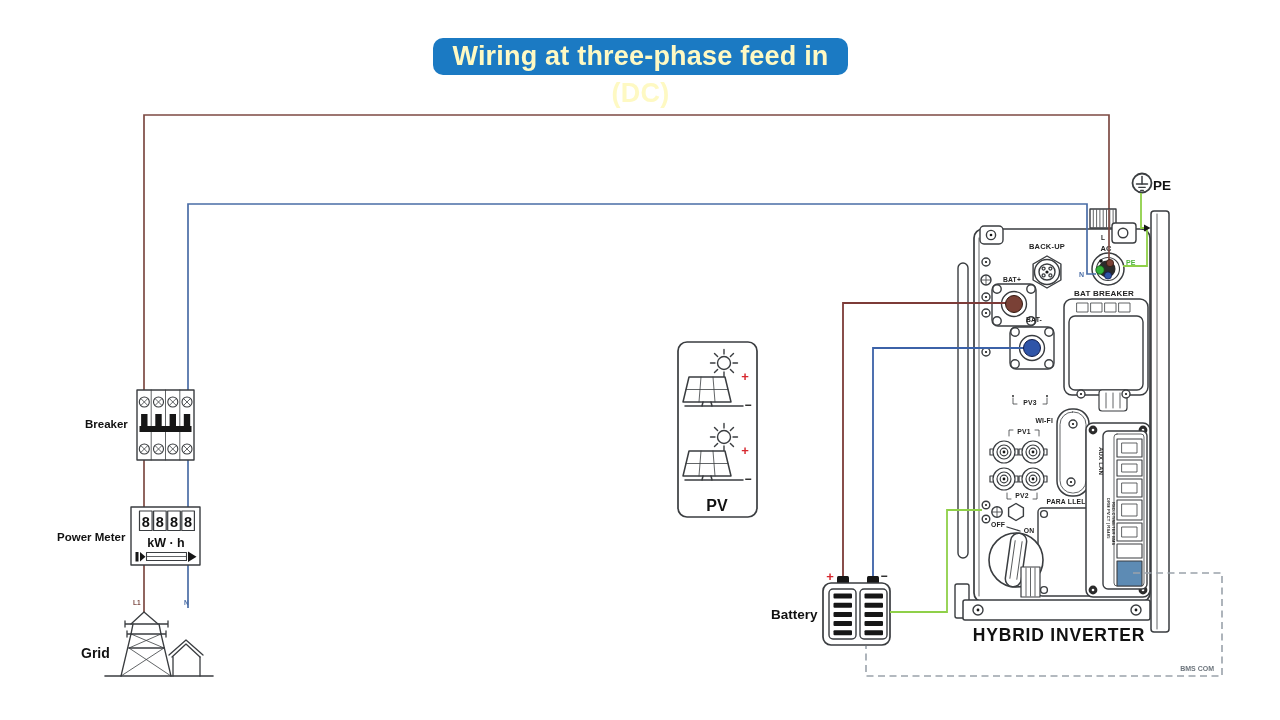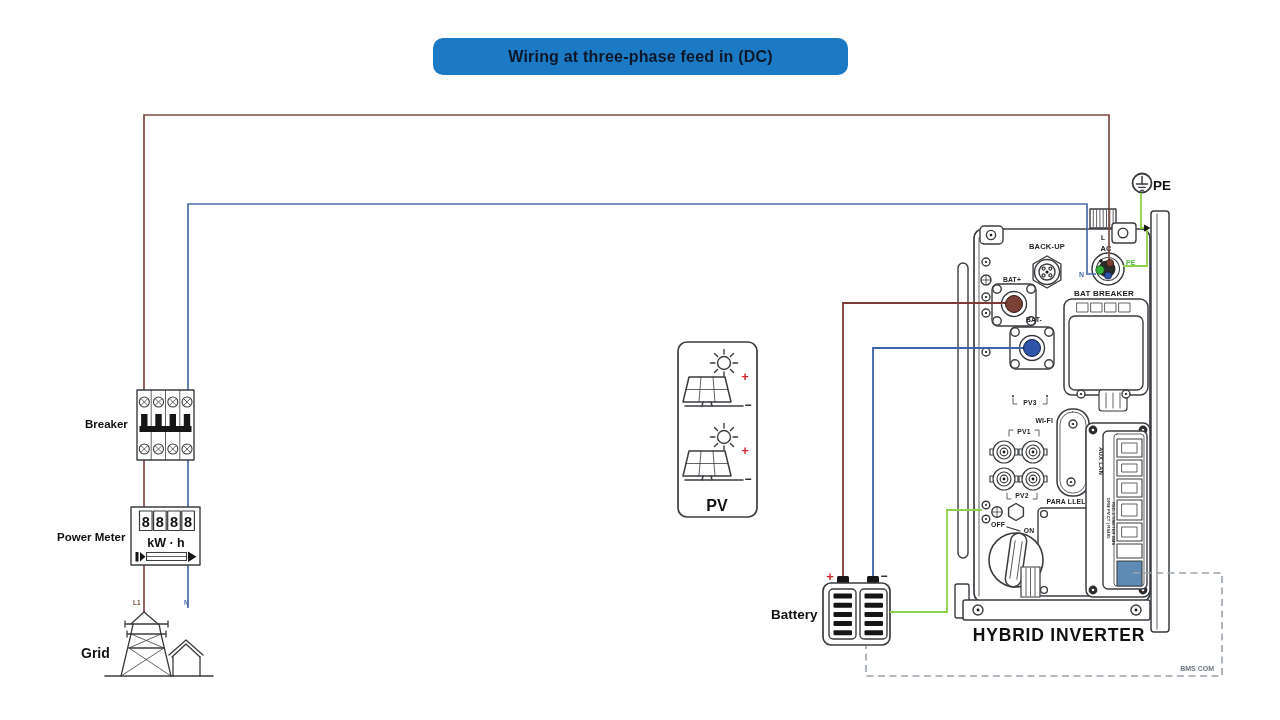--- a/index.html
+++ b/index.html
@@ -1,19 +1,19 @@
 <!DOCTYPE html>
 <html style="--accent: #1b7ac3; --line: #3a3d40; --wire-l: #7d4a43; --wire-n: #4a6da6; --wire-pe: #8fd049; --wire-bat-pos: #7d3b38; --wire-bat-neg: #3c62a8; --wire-bms: #9aa2ab; --port-highlight: #5d8bb4; --red: #d7282f; --pe-pin-green: #35b43a; --bat-pos-terminal: #7a4136; --bat-neg-terminal: #2f55a8;"><head>
 <meta charset="utf-8">
 <style>
   html,body{margin:0;padding:0;background:#ffffff;}
   .stage{position:relative;width:1280px;height:720px;background:#fff;overflow:hidden;
          font-family:"Liberation Sans",sans-serif;}
   .title{position:absolute;left:433px;top:38px;width:415px;height:37px;
-         background:var(--accent);color:#0f172a;font-size:16px;font-weight:bold;
+         background:var(--accent);color:#fef9c3;font-size:27px;font-weight:bold;
          text-align:center;line-height:37px;border-radius:10px;letter-spacing:.2px;}
   svg{position:absolute;left:0;top:0;}
   .ln{stroke:var(--line);stroke-width:1.3;fill:none;stroke-linecap:round;stroke-linejoin:round;}
   .lnf{fill:#fff;stroke:var(--line);stroke-width:1.4;stroke-linejoin:round;}
   .thin{stroke-width:0.8;}
   .bold2{stroke-width:1.7;}
   .blk{fill:#161616;stroke:none;}
   .wL{stroke:var(--wire-l);stroke-width:1.7;fill:none;}
   .wN{stroke:var(--wire-n);stroke-width:1.7;fill:none;}
   .wPE{stroke:var(--wire-pe);stroke-width:1.8;fill:none;}

